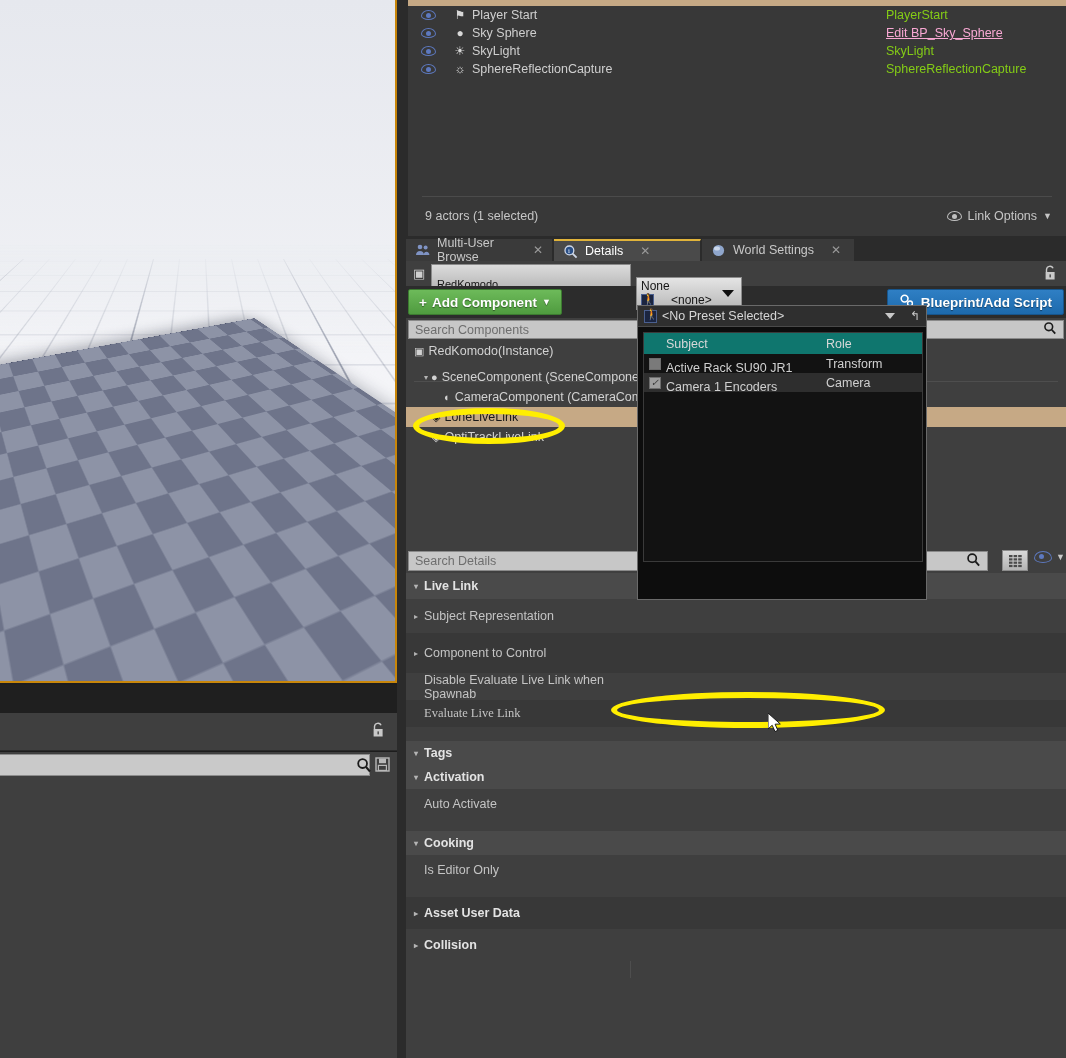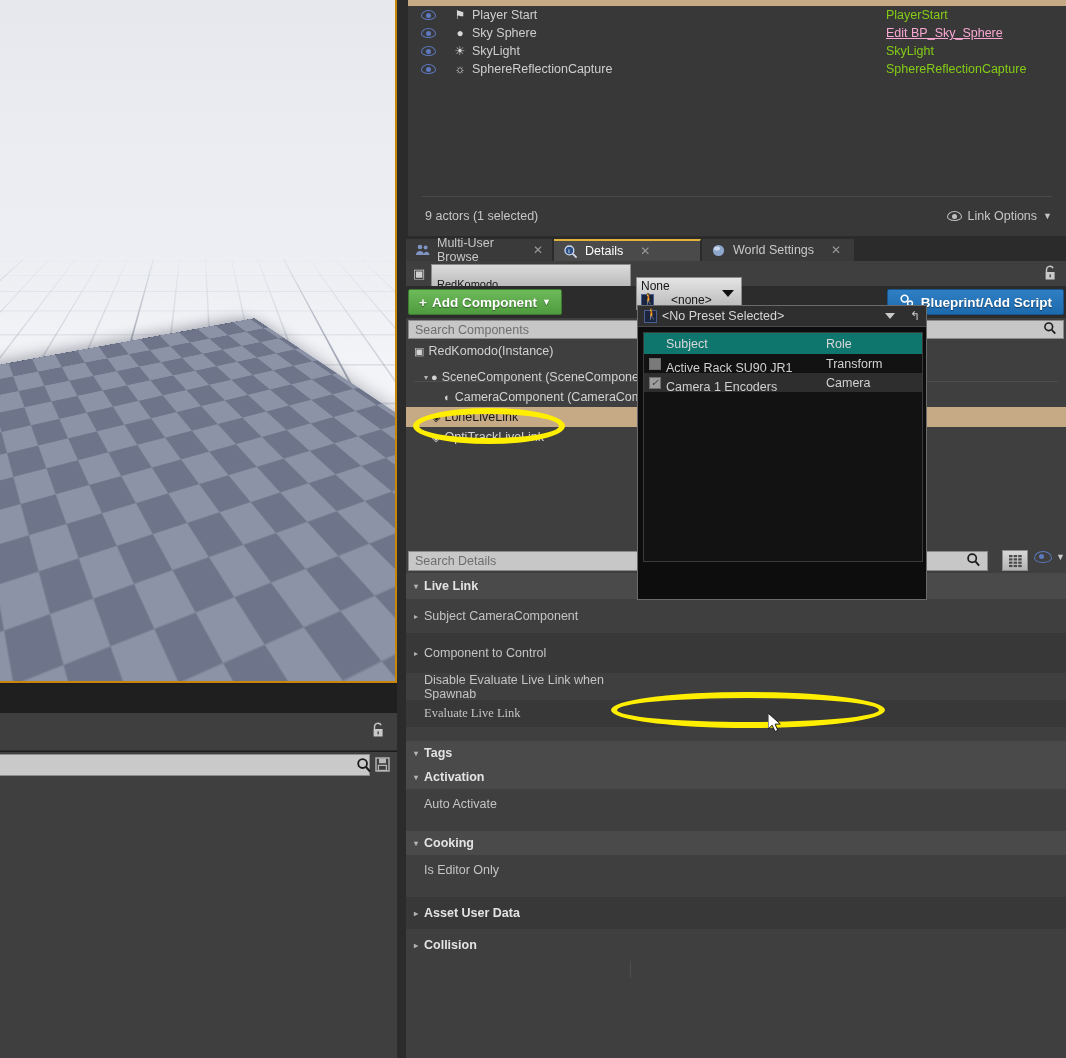--- a/index.html
+++ b/index.html
@@ -501,21 +501,21 @@
         <div class="pleft">
             <span class="tri">▾</span>
           <span>Live Link</span>
           </div>
         <div class="pright bgCat"></div>
       </div>
 
       <div class="prow bgA" style="height:34px;">
         <div class="pleft">
             <span class="tri">▸</span>
-          <span>Subject CameraComponent</span>
+          <span>Subject Representation</span>
           </div>
         <div class="pright"></div>
       </div>
 
       <div class="prow bgB" style="height:40px;">
         <div class="pleft">
             <span class="tri">▸</span>
           <span>Component to Control</span>
           </div>
         <div class="pright"></div>

